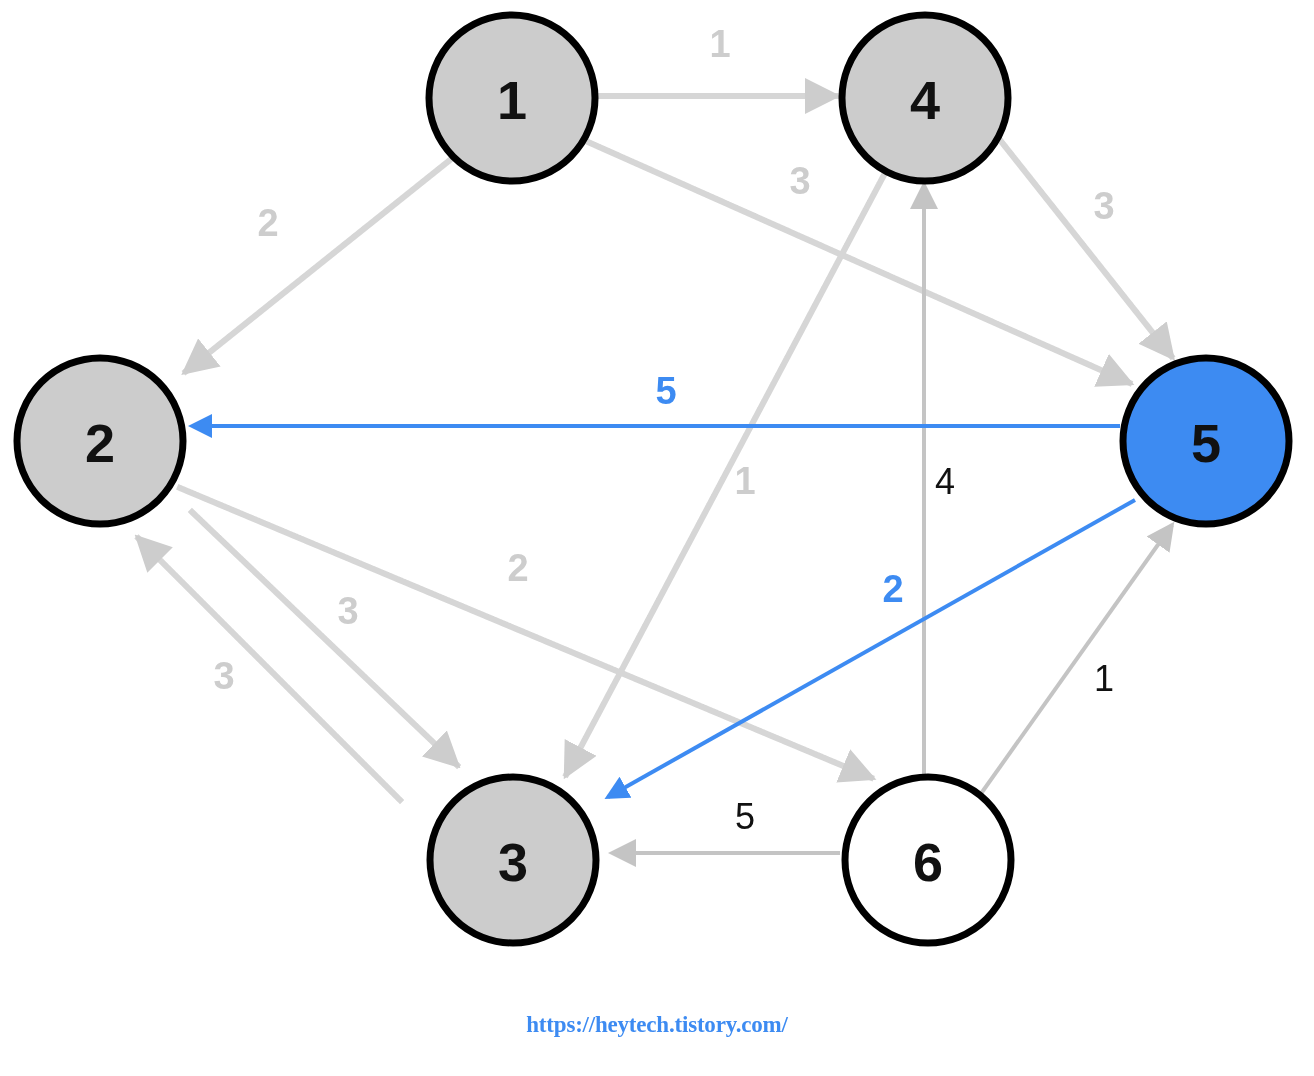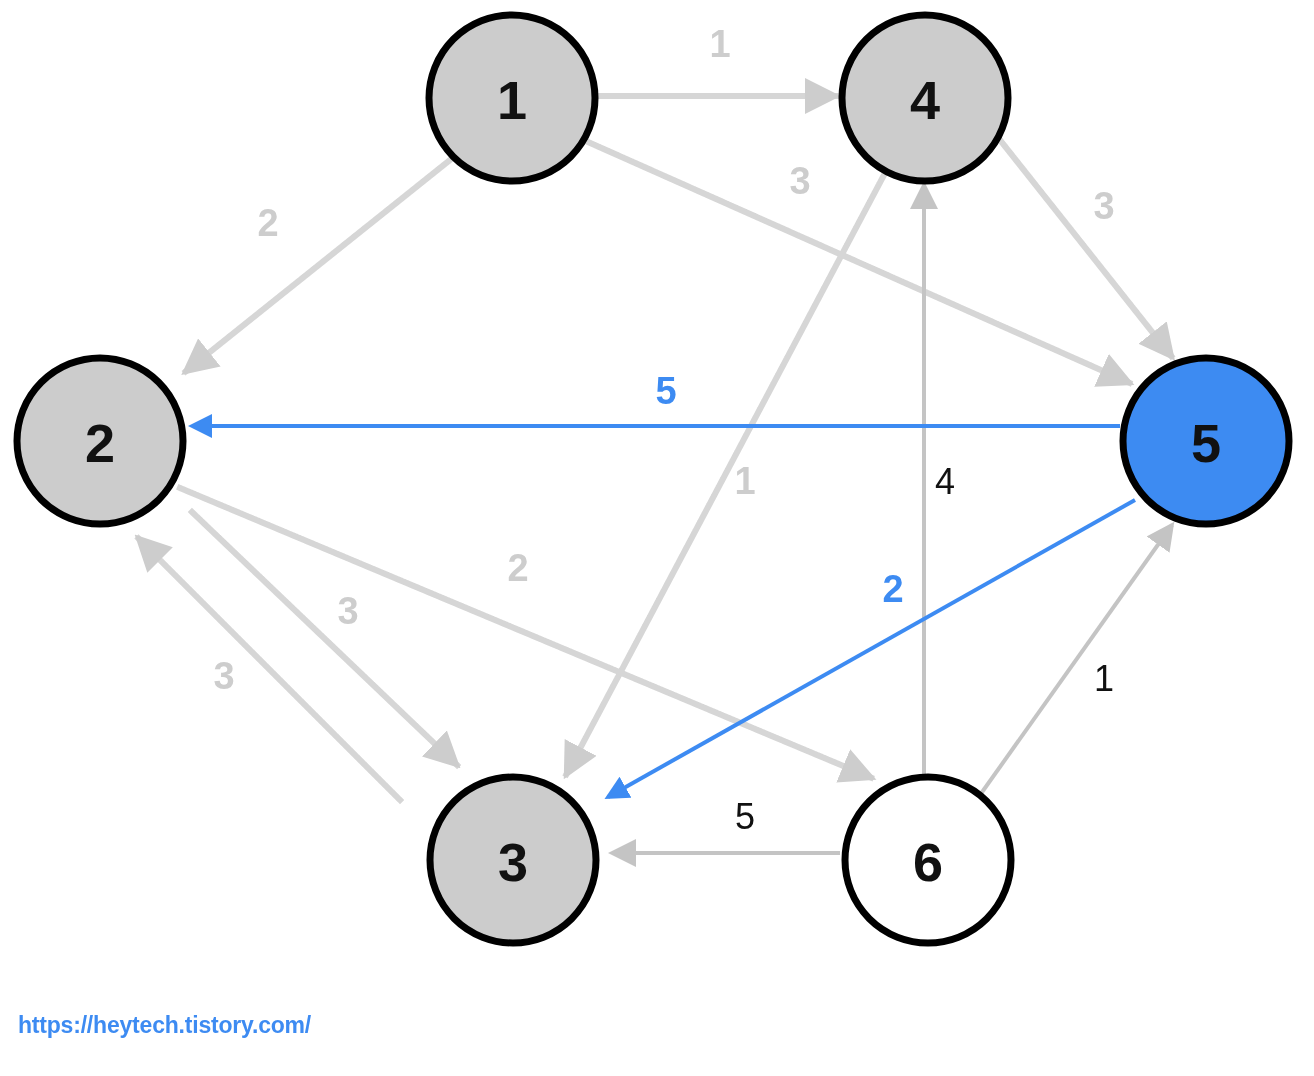--- a/index.html
+++ b/index.html
@@ -57,26 +57,26 @@
   .edge-label.plain {
     fill: #111111;
     font-weight: normal;
     font-size: 36px;
   }
   .footer-url {
     position: absolute;
     left: 0;
     right: 0;
     top: 1012px;
-    font-family: Liberation Sans, sans-serif;
+    text-align: center;
+    font-family: Liberation Serif, serif;
     font-weight: bold;
     font-size: 23px;
     color: #3d8bf2;
     letter-spacing: -0.2px;
-    margin-left: 18px;
   }
 </style>
 </head>
 <body>
 
 <div id="canvas-wrap">
 
   <svg id="graph" viewBox="0 0 1314 1076">
     <defs>
       <marker id="arrow-dim" markerWidth="6" markerHeight="6" refX="5.2" refY="3" orient="auto" markerUnits="strokeWidth">

